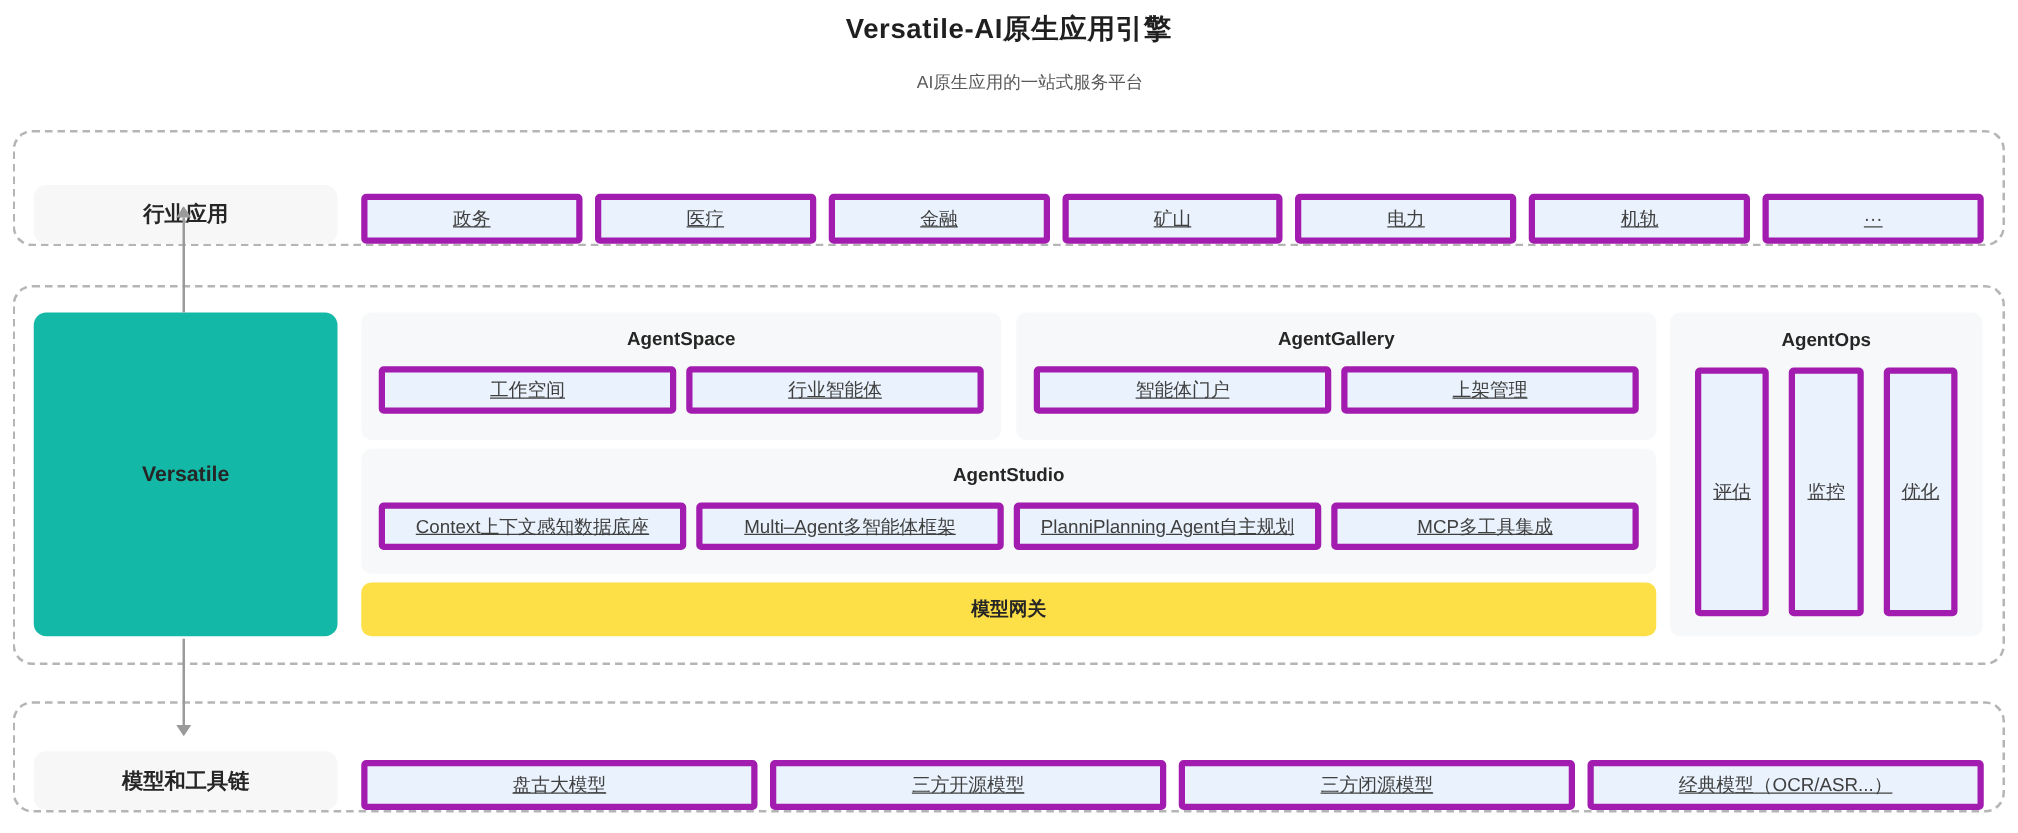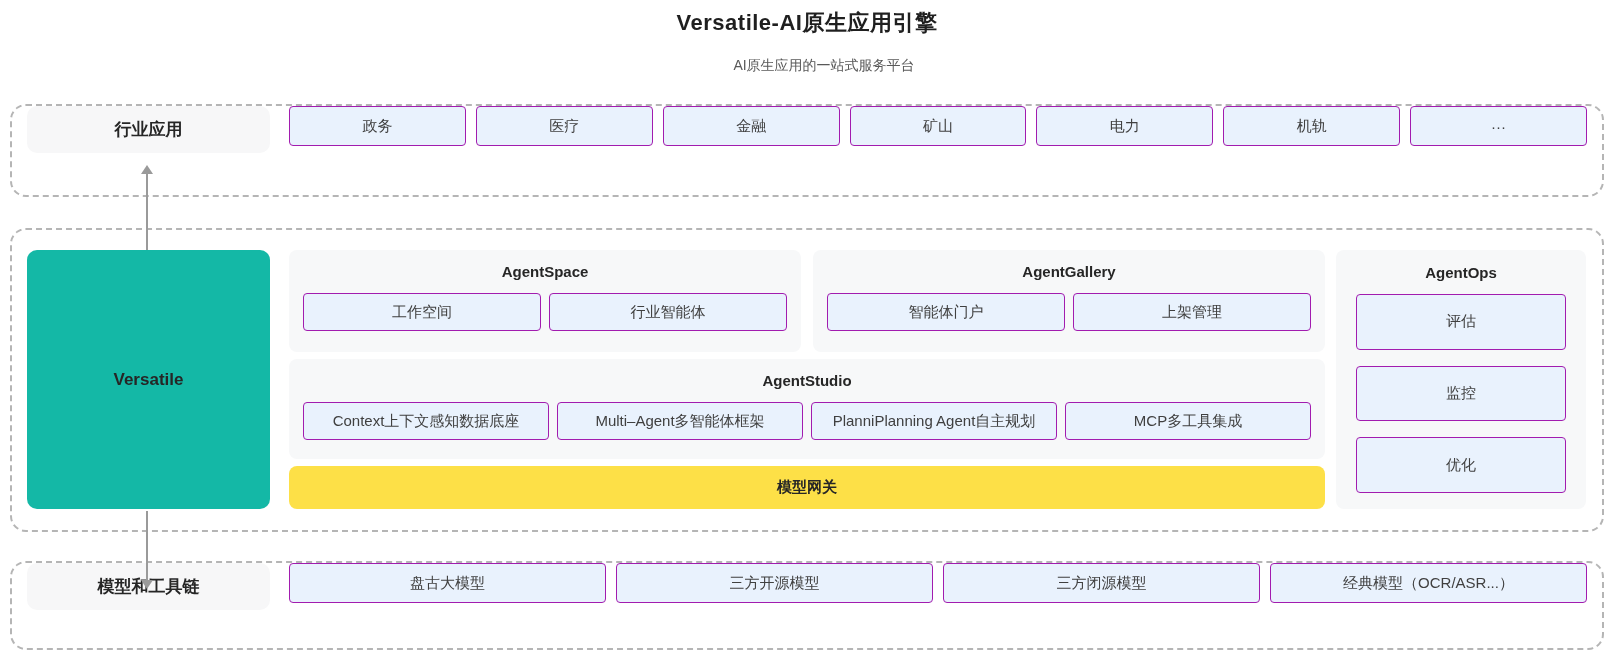--- a/index.html
+++ b/index.html
@@ -19,33 +19,33 @@
   }
 
   .layer {
     position:absolute; left:10px; width:1594px;
     border:2px dashed #b5b5b5; border-radius:16px; background:#ffffff;
   }
   .layer-industry { top:104px; height:93px; }
   .layer-platform { top:228px; height:304px; }
   .layer-models   { top:561px; height:89px; }
 
-  .layer-inner { display:flex; align-items:flex-start; height:100%; padding:0 15px; gap:19px; }
+  .layer-inner { display:flex; align-items:flex-end; height:100%; padding:0 15px; gap:19px; }
 
   .label-box {
     flex:none; width:243px; height:47px; background:#f7f7f8; border-radius:10px;
     display:flex; align-items:center; justify-content:center;
     font-size:17px; font-weight:700; color:#262626;
   }
 
   .chip-row { flex:1; display:flex; gap:10px; }
   .chip {
-    flex:1; height:40px; background:#e9f2fd; border:1px solid #a21caf; border-radius:4px;
+    flex:1; height:40px; background:#e9f2fd; border:5px solid #a21caf; border-radius:4px;
     display:flex; align-items:center; justify-content:center;
-    font-size:15px; color:#404040; white-space:nowrap;
+    font-size:15px; color:#404040; white-space:nowrap;text-decoration:underline;
   }
 
   
   .platform-inner { display:flex; height:100%; padding:20px 16px 21px 15px; gap:19px; }
   .versatile-box {
     flex:none; width:243px; background:#14b8a6; border-radius:10px;
     display:flex; align-items:center; justify-content:center;
     font-size:17px; font-weight:700; color:#262626;
   }
   .platform-right { flex:1; display:flex; gap:11px; }
@@ -61,21 +61,21 @@
   .card-chips .chip { height:38px; }
 
   .card-studio { height:101px; padding:13px 14px 0; }
   .gateway-bar {
     height:44px; background:#fde047; border-radius:8px;
     display:flex; align-items:center; justify-content:center;
     font-size:15px; font-weight:700; color:#262626;
   }
 
   .card-ops { flex:none; width:250px; padding:14px 20px 16px; display:flex; flex-direction:column; }
-  .ops-chips { flex:1; display:flex; flex-direction:column; gap:16px; }
+  .ops-chips { flex:1; display:flex; flex-direction:row; gap:16px; }
   .ops-chips .chip { height:auto; flex:1; }
 
   
   .arrow {
     position:absolute; left:141px; width:12px; z-index:5;
     display:flex; flex-direction:column; align-items:center;
   }
   .arrow-up   { top:165px; height:85px; }
   .arrow-down { top:511px; height:78px; }
   .arrow-line { width:2px; flex:1; background:#9a9a9a; }

